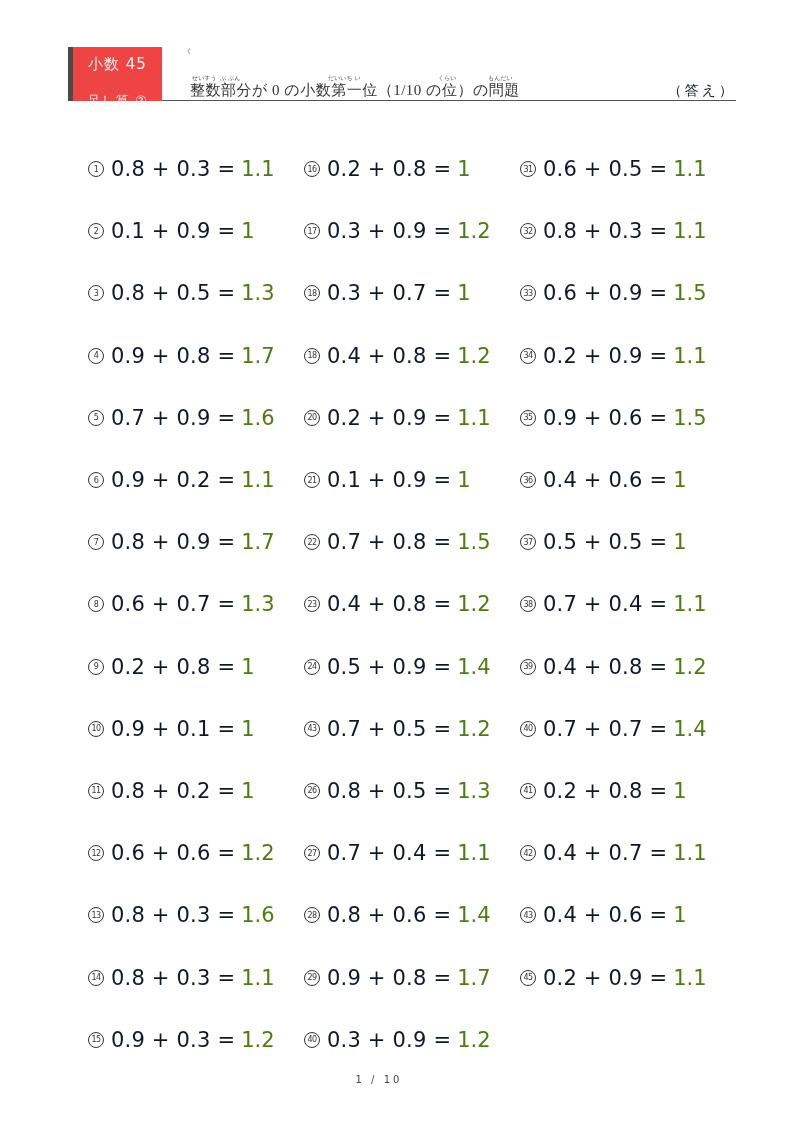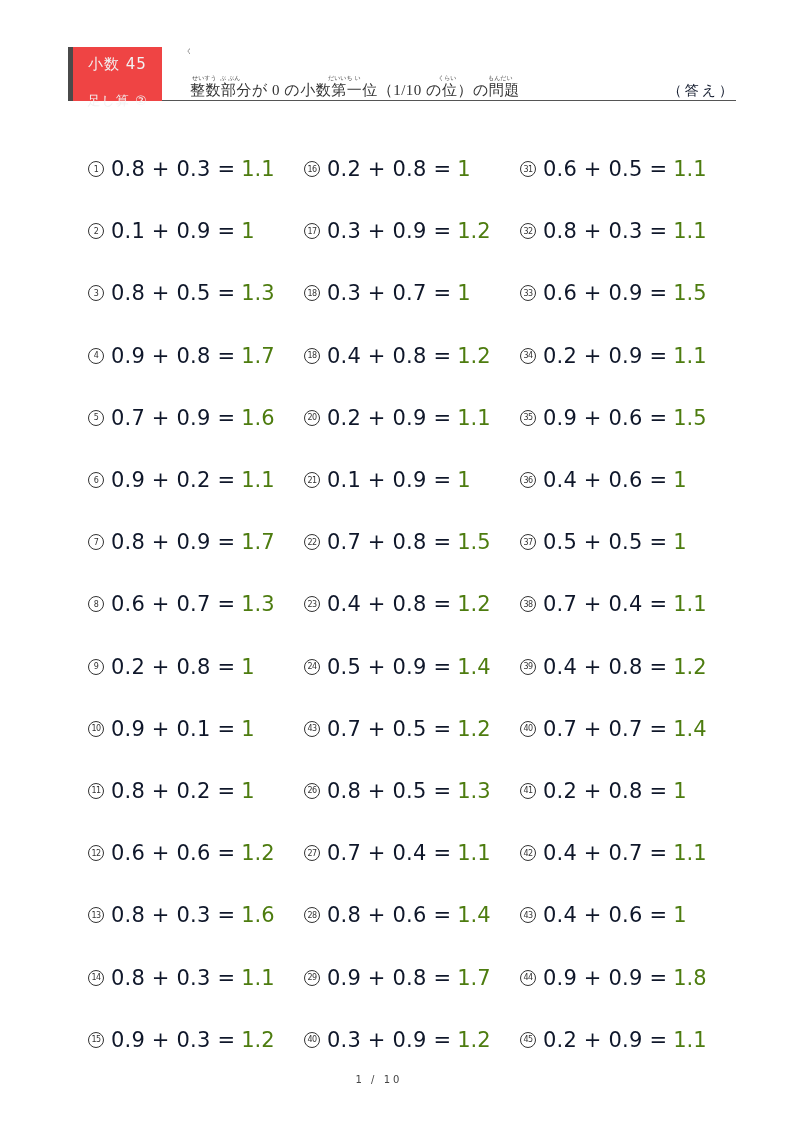--- a/index.html
+++ b/index.html
@@ -271,25 +271,20 @@
         <span class="num">42</span>
         <span class="expr">0.4 + 0.7 =</span>
         <span class="ans">1.1</span>
       </div>
       <div class="problem">
         <span class="num">43</span>
         <span class="expr">0.4 + 0.6 =</span>
         <span class="ans">1</span>
       </div>
       <div class="problem">
-        <span class="num">44</span>
-        <span class="expr">0.9 + 0.9 =</span>
-        <span class="ans">1.8</span>
-      </div>
-      <div class="problem">
         <span class="num">45</span>
         <span class="expr">0.2 + 0.9 =</span>
         <span class="ans">1.1</span>
       </div>
     </div>
 </div>
 
 <div class="footer">1 / 10</div>
 
 </body></html>

